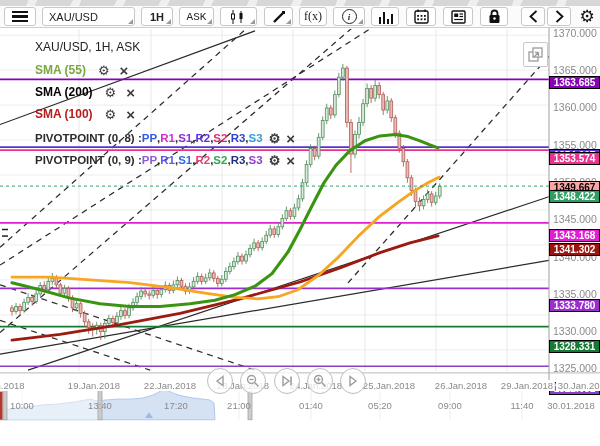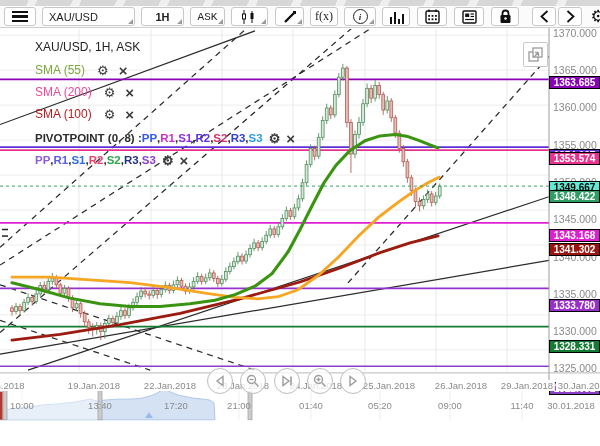--- a/index.html
+++ b/index.html
@@ -16,21 +16,21 @@
   .fxtxt{font-family:"Liberation Serif",serif;font-size:12px;}
   .infocirc{width:13px;height:13px;border:1.4px solid #222;border-radius:50%;display:flex;align-items:center;justify-content:center;font-family:"Liberation Serif",serif;font-style:italic;font-size:9px;font-weight:bold;color:#222;}
   .geartxt{font-size:17px;color:#111;line-height:1;}
   
   #stage{position:absolute;left:0;top:28px;width:600px;height:418px;background:#fff;}
   #chart-svg{position:absolute;left:0;top:0;}
   
   #legend{position:absolute;left:35px;top:12px;pointer-events:none;}
   .lg-row{display:flex;align-items:center;height:14px;margin-bottom:8px;white-space:nowrap;}
   .lg-title{font-size:12px;color:#222;margin-bottom:9px;}
-  .lg-label{font-size:12px;font-weight:normal;}
+  .lg-label{font-size:12px;font-weight:bold;}
   .lg-gear{font-size:13px;color:#3c3c3c;margin-left:12px;pointer-events:auto;cursor:pointer;line-height:1;}
   .lg-x{font-size:15px;font-weight:bold;color:#3c3c3c;margin-left:10px;pointer-events:auto;cursor:pointer;line-height:1;}
   .pv-row{font-size:11.5px;color:#2b2b2b;font-weight:bold;}
   .pv-lv{font-weight:bold;}
   
   .grid-label{position:absolute;left:553px;width:46px;height:12px;font-size:10.5px;color:#8a8a8a;line-height:12px;}
   .badge{position:absolute;left:549px;width:51px;height:13px;line-height:12px;font-size:10px;font-weight:bold;text-align:center;border:1px solid #000000;box-sizing:border-box;}
   
   .dlabel{position:absolute;height:11px;font-size:9.5px;color:#8a8a8a;line-height:11px;background:#fff;padding:0 2px;transform:translateX(-50%);white-space:nowrap;}
   .tlabel{position:absolute;height:11px;font-size:9.5px;color:#8a8a8a;line-height:11px;transform:translateX(-50%);white-space:nowrap;}
@@ -51,21 +51,21 @@
       <span class="hambars">
           <i></i>
           <i></i>
           <i></i>
         </span>
     </div>
     <div class="tb" style="width:93px;margin-left:6px;justify-content:flex-start;padding-left:6px;">
       <span>XAU/USD</span>
         <span class="caret"></span>
     </div>
-    <div class="tb" style="width:43px;margin-left:6px;font-weight:bold;">
+    <div class="tb" style="width:32px;margin-left:6px;font-weight:bold;">
       <span>1H</span>
         <span class="caret"></span>
     </div>
     <div class="tb" style="width:35px;margin-left:6px;font-family:Liberation Mono, monospace;">
       <span>ASK</span>
         <span class="caret"></span>
     </div>
     <div class="tb" style="width:37px;margin-left:6px;">
       <svg width="17" height="14" viewBox="0 0 17 14">
         <line x1="3" y1="0" x2="3" y2="14" stroke="#111" stroke-width="1"></line>
@@ -435,21 +435,21 @@
       </svg>
 
     <div id="legend">
         <div class="lg-title">XAU/USD, 1H, ASK</div>
         <div class="lg-row" style="margin-bottom: 8px;">
           <span class="lg-label" style="color: rgb(122, 168, 58);">SMA (55)</span>
           <span class="lg-gear">⚙</span>
           <span class="lg-x">×</span>
         </div>
         <div class="lg-row" style="margin-bottom: 8px;">
-          <span class="lg-label" style="color: #ec4899;">SMA (200)</span>
+          <span class="lg-label" style="color: #000000;">SMA (200)</span>
           <span class="lg-gear">⚙</span>
           <span class="lg-x">×</span>
         </div>
         <div class="lg-row" style="margin-bottom: 10px;">
           <span class="lg-label" style="color: #b91c1c;">SMA (100)</span>
           <span class="lg-gear">⚙</span>
           <span class="lg-x">×</span>
         </div>
         <div class="lg-row pv-row">
           <span>PIVOTPOINT (0, 8) : </span>
@@ -463,20 +463,21 @@
           <span>, </span>
           <span class="pv-lv" style="color: rgb(215, 47, 111);">S2</span>
           <span>, </span>
           <span class="pv-lv" style="color: rgb(47, 63, 215);">R3</span>
           <span>, </span>
           <span class="pv-lv" style="color: rgb(47, 159, 219);">S3</span>
           <span class="lg-gear" style="margin-left: 6px;">⚙</span>
           <span class="lg-x" style="margin-left: 6px;">×</span>
         </div>
         <div class="lg-row pv-row">
+          <span>PIVOTPOINT (0, 9) : </span>
           <span class="pv-lv" style="color: rgb(143, 91, 219);">PP</span>
           <span>, </span>
           <span class="pv-lv" style="color: rgb(91, 91, 231);">R1</span>
           <span>, </span>
           <span class="pv-lv" style="color: rgb(47, 107, 231);">S1</span>
           <span>, </span>
           <span class="pv-lv" style="color: rgb(231, 63, 111);">R2</span>
           <span>, </span>
           <span class="pv-lv" style="color: rgb(47, 167, 79);">S2</span>
           <span>, </span>
@@ -495,21 +496,21 @@
         <div class="grid-label" style="top: 110.6px;">1355.000</div>
         <div class="grid-label" style="top: 147.9px;">1350.000</div>
         <div class="grid-label" style="top: 185.2px;">1345.000</div>
         <div class="grid-label" style="top: 222.5px;">1340.000</div>
         <div class="grid-label" style="top: 259.8px;">1335.000</div>
         <div class="grid-label" style="top: 297.1px;">1330.000</div>
         <div class="grid-label" style="top: 334.4px;">1325.000</div>
         <div class="badge" style="top: 48px; background: rgb(138, 0, 184); color: rgb(255, 255, 255);">1363.685</div>
         <div class="badge" style="top: 121px; background: rgb(91, 47, 212); color: rgb(255, 255, 255);">1354.007</div>
         <div class="badge" style="top: 124px; background: rgb(231, 51, 143); color: rgb(255, 255, 255);">1353.574</div>
-        <div class="badge" style="top: 153px; background: #5eead4; color: rgb(0, 0, 0);">1349.667</div>
+        <div class="badge" style="top: 153px; background: #fca5a5; color: rgb(0, 0, 0);">1349.667</div>
         <div class="badge" style="top: 162px; background: rgb(46, 158, 99); color: rgb(255, 255, 255);">1348.422</div>
         <div class="badge" style="top: 201px; background: rgb(223, 31, 209); color: rgb(255, 255, 255);">1343.168</div>
         <div class="badge" style="top: 215px; background: rgb(155, 20, 16); color: rgb(255, 255, 255);">1341.302</div>
         <div class="badge" style="top: 271px; background: rgb(154, 48, 204); color: rgb(255, 255, 255);">1333.780</div>
         <div class="badge" style="top: 312px; background: rgb(21, 122, 51); color: rgb(255, 255, 255);">1328.331</div>
         <div class="badge" style="top: 354px; background: rgb(138, 63, 198); color: rgb(255, 255, 255);">1322.651</div>
       </div>
     <div id="xaxis">
         <div class="dlabel" style="left: 10px; top: 352px;">n.2018</div>
         <div class="dlabel" style="left: 94px; top: 352px;">19.Jan.2018</div>

